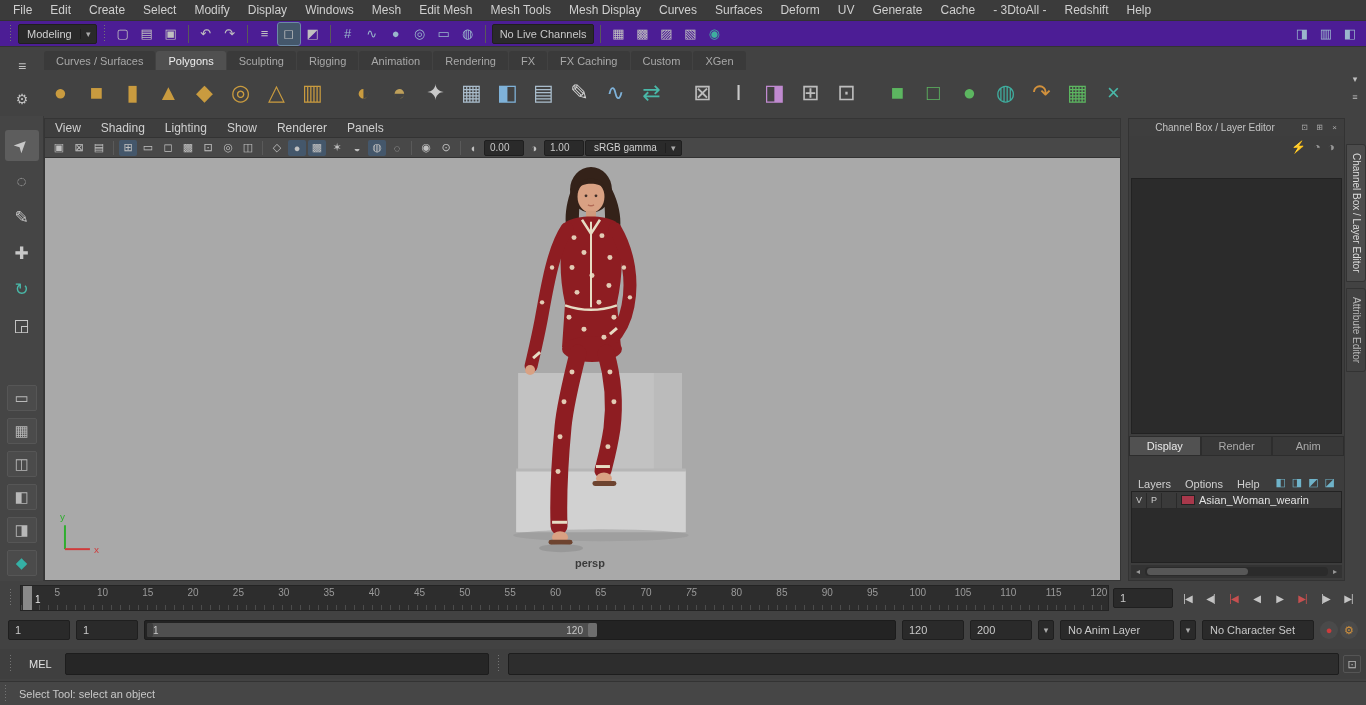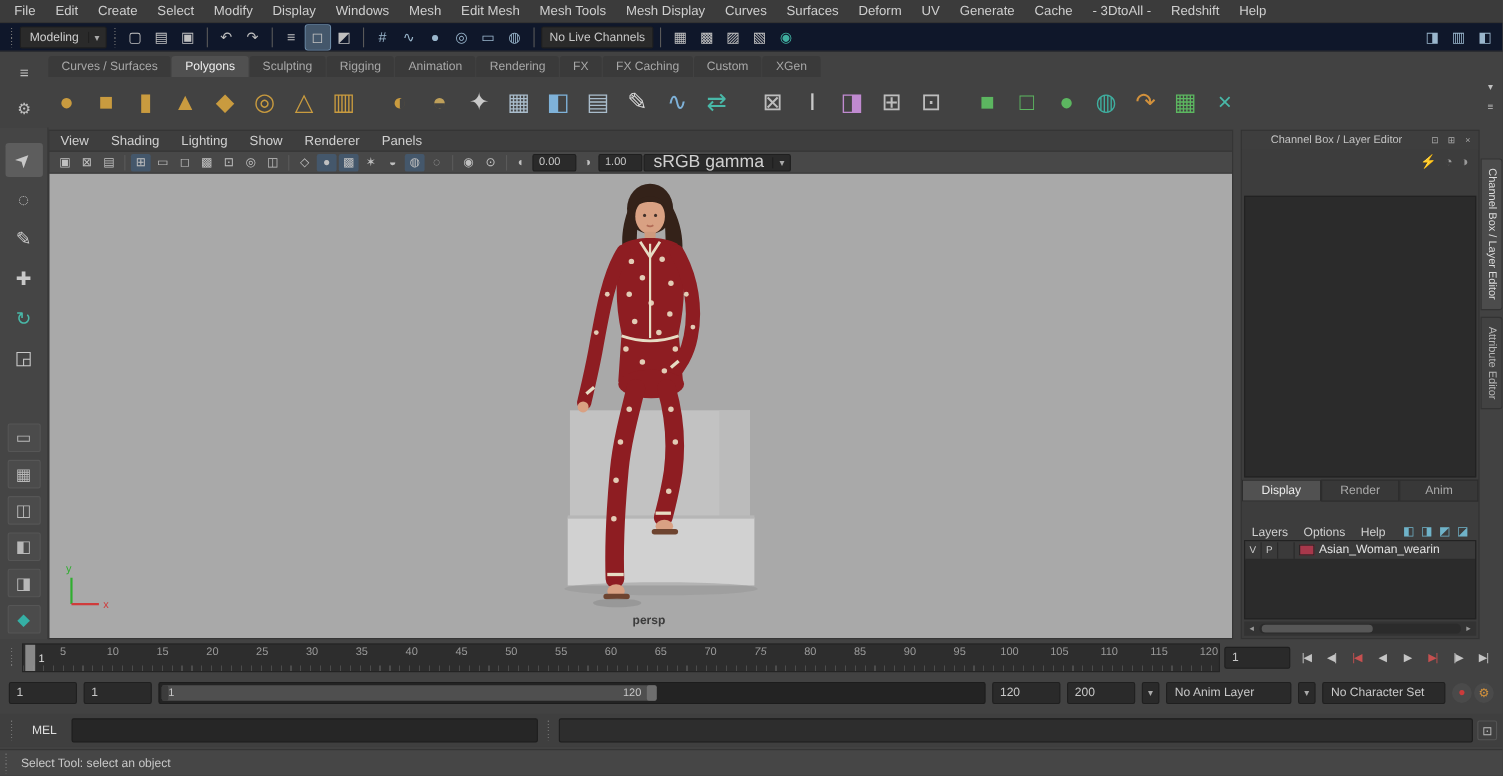--- a/index.html
+++ b/index.html
@@ -4,21 +4,21 @@
 <style>
   *{margin:0;padding:0;box-sizing:border-box;}
   html,body{width:1366px;height:705px;background:#424242;font-family:"Liberation Sans",sans-serif;overflow:hidden;position:relative;color:#ccc;}
   .abs{position:absolute;}
   .iconrow{display:flex;align-items:center;gap:2px;}
   .flex-sp{flex:1;}
   
   #menubar{top:0;left:0;width:1366px;height:21px;background:#3b3b3b;display:flex;align-items:center;padding-left:4px;border-bottom:1px solid #323232;}
   .menu-item{padding:0 9px;font-size:12px;color:#cfcfcf;line-height:21px;white-space:nowrap;}
   
-  #statusline{top:21px;left:0;width:1366px;height:26px;background:#0f172a;display:flex;align-items:center;gap:2px;padding:0 5px;border-bottom:1px solid #333;}
+  #statusline{top:21px;left:0;width:1366px;height:26px;background:#4c1d95;display:flex;align-items:center;gap:2px;padding:0 5px;border-bottom:1px solid #333;}
   .grip{width:5px;height:18px;background-image:repeating-linear-gradient(to bottom,#747474 0 1px,transparent 1px 3px);background-size:1px 100%;background-repeat:no-repeat;background-position:center;margin:0 3px;flex:0 0 auto;}
   .dropdown{display:flex;align-items:center;height:20px;background:#2a2a2a;border:1px solid #1f1f1f;border-radius:2px;flex:0 0 auto;}
   .dropdown .dd-label{padding:0 8px;font-size:11px;color:#d0d0d0;white-space:nowrap;}
   .dropdown .dd-arrow{width:16px;text-align:center;font-size:9px;color:#aaa;border-left:1px solid #1f1f1f;}
   .icon-btn{width:22px;height:22px;display:flex;align-items:center;justify-content:center;font-size:13px;color:#c0c0c0;border-radius:2px;flex:0 0 auto;}
   .icon-btn.active{background:#44576b;outline:1px solid #6c8aa5;}
   .sep{width:1px;height:18px;background:#595959;margin:0 4px;flex:0 0 auto;}
   .field{display:flex;align-items:center;height:20px;background:#2a2a2a;border:1px solid #1f1f1f;border-radius:2px;color:#c8c8c8;font-size:11px;padding:0 7px;white-space:nowrap;}
   
   #shelftabs{top:47px;left:44px;width:1290px;height:23px;display:flex;align-items:flex-end;gap:1px;}
@@ -494,21 +494,21 @@
         </span>
         <span class="pt-icon sep-item" data-name="icon">
           <span></span>
         </span>
       </span>
     <span class="pt-icon" data-name="exposure-icon">◐</span>
     <span class="field pt-field" data-name="exposure-field">0.00</span>
     <span class="pt-icon" data-name="gamma-icon">◑</span>
     <span class="field pt-field" data-name="gamma-field">1.00</span>
     <span class="dropdown" style="height:16px" data-name="colorspace-dropdown">
-      <span class="dd-label" style="font-size:16px" data-name="colorspace-label">sRGB gamma</span>
+      <span class="dd-label" style="font-size:10px" data-name="colorspace-label">sRGB gamma</span>
       <span class="dd-arrow" data-name="chevron-down-icon">▾</span>
     </span>
   </div>
   <div id="canvas" data-name="viewport-canvas">
     <svg viewBox="0 0 1077 424" preserveAspectRatio="none" data-name="scene-svg">
 
       <g data-name="seat-box">
         <rect x="474" y="216" width="164" height="98" fill="#c2c2c2"></rect>
         <rect x="610" y="216" width="28" height="98" fill="#bbbbbb"></rect>
         <rect x="472" y="314" width="170" height="62" fill="#d1d1d1"></rect>

